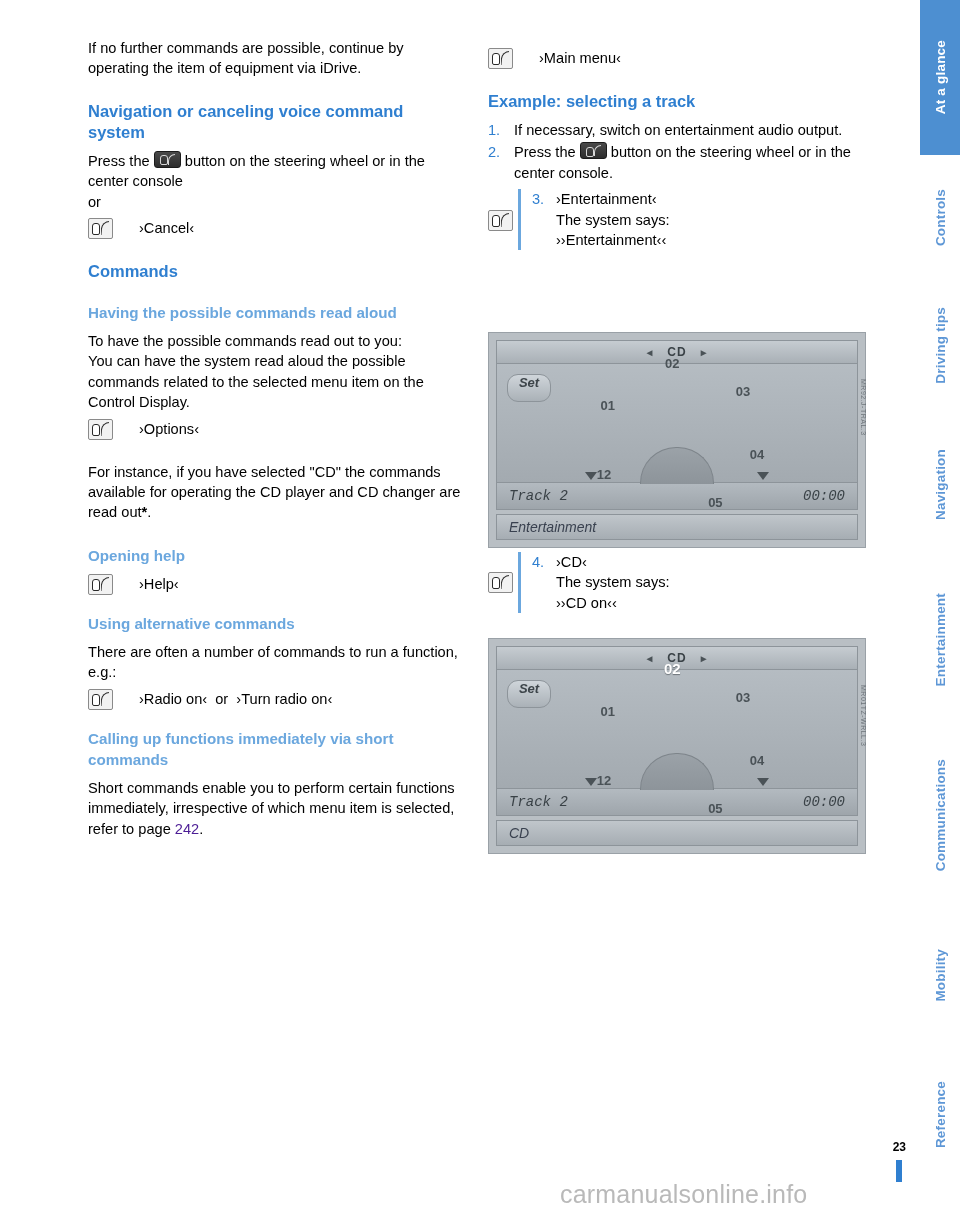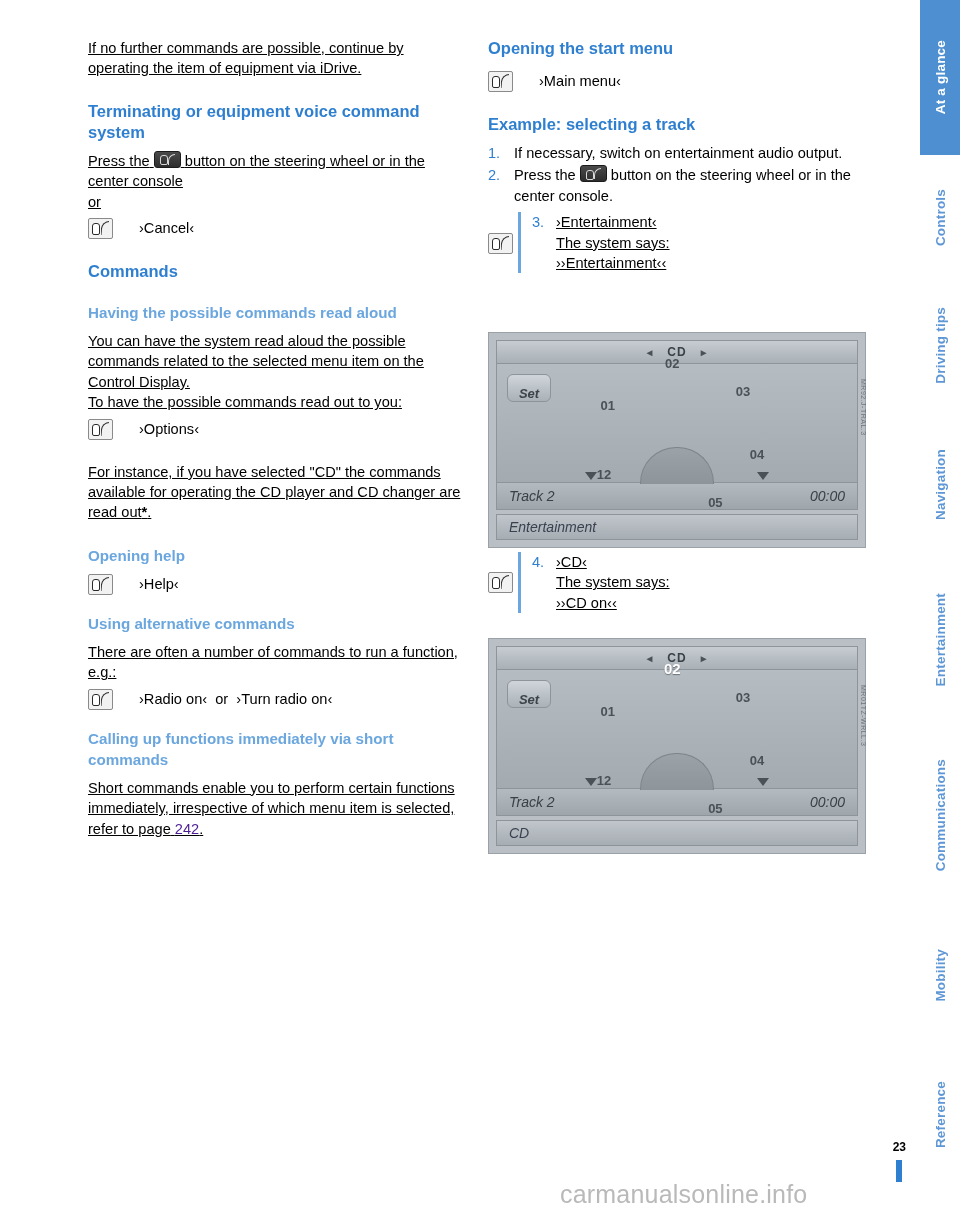--- a/index.html
+++ b/index.html
@@ -71,21 +71,20 @@
     color: #6ba7de;
     font-size: 15.2px;
     font-weight: bold;
     margin: 0 0 2px 0;
     line-height: 21px;
   }
   p {
     margin: 0;
     font-size: 14.6px;
     line-height: 20.4px;
-    text-decoration: underline;
   }
   .sp6 { height: 6px; }
   .sp10 { height: 10px; }
   .sp18 { height: 18px; }
   .sp22 { height: 22px; }
 
   
   .vicon {
     display: inline-block;
     width: 23px; height: 19px;
@@ -225,25 +224,25 @@
     height: 118px;
     position: relative;
     background: linear-gradient(#b5bcc2, #a3aab0);
   }
   .setbtn {
     position: absolute;
     left: 10px; top: 10px;
     width: 42px; height: 26px;
     background: linear-gradient(#cfd5da, #aab1b7);
     border: 1px solid #8d949a;
-    border-radius: 6px;
+    border-radius: 11px;
     color: #3d454a;
     font-size: 13px;
     font-weight: bold;
-    display: flex; align-items: flex-end; justify-content: center;
+    display: flex; align-items: flex-start; justify-content: center;
     font-style: italic;
   }
   .dial {
     position: absolute;
     left: 50%; top: 16px;
     transform: translateX(-50%);
     width: 196px; height: 104px;
   }
   .dial .hub {
     position: absolute;
@@ -275,20 +274,21 @@
     height: 26px;
     background: linear-gradient(#b3bac0, #9ea5ab);
     border-top: 1px solid #8d949a;
     display: flex;
     align-items: center;
     justify-content: space-between;
     padding: 0 12px;
     font-size: 14px;
     font-style: italic;
     color: #394146;
+    font-family: Liberation Mono, monospace;
   }
   .fig-bottom {
     margin-top: 4px;
     height: 24px;
     background: linear-gradient(#c0c6cb, #a6adb3);
     border: 1px solid #8d949a;
     display: flex;
     align-items: center;
     padding: 0 12px;
     font-size: 14px;
@@ -330,41 +330,41 @@
 </head>
 <body>
 
 <div class="page">
 
   <div class="col col-left">
 
     <p>If no further commands are possible, continue by operating the item of equipment via iDrive.</p>
 
     <div class="sp22"></div>
-    <h2 class="blue">Terminating or equipment voice command system</h2>
+    <h2 class="blue">Navigation or canceling voice command system</h2>
 
     <div class="sp6"></div>
     <p><span>Press the</span> <span class="swbtn"></span> <span>button on the steering wheel or in the center console</span></p>
     <p>or</p>
 
     <div class="sp6"></div>
     <div class="cmdline">
       <span class="vicon"></span>
       <span class="cmdtext">›Cancel‹</span>
     </div>
 
     <div class="sp22"></div>
     <h2 class="blue">Commands</h2>
 
     <div class="sp18"></div>
     <h3 class="lightblue">Having the possible commands read aloud</h3>
 
     <div class="sp6"></div>
+    <p>To have the possible commands read out to you:</p>
     <p>You can have the system read aloud the possible commands related to the selected menu item on the Control Display.</p>
-    <p>To have the possible commands read out to you:</p>
 
     <div class="sp6"></div>
     <div class="cmdline">
       <span class="vicon"></span>
       <span class="cmdtext">›Options‹</span>
     </div>
 
     <div class="sp22"></div>
     <p><span>For instance, if you have selected "CD" the commands available for operating the CD player and CD changer are read out</span><b>*</b><span>.</span></p>
 
@@ -391,21 +391,20 @@
 
     <div class="sp18"></div>
     <h3 class="lightblue">Calling up functions immediately via short commands</h3>
 
     <div class="sp6"></div>
     <p><span>Short commands enable you to perform certain functions immediately, irrespective of which menu item is selected, refer to page</span> <span class="pageref">242</span><span>.</span></p>
   </div>
 
   <div class="col col-right">
 
-    <h2 class="blue">Opening the start menu</h2>
 
     <div class="sp10"></div>
     <div class="cmdline">
       <span class="vicon"></span>
       <span class="cmdtext">›Main menu‹</span>
     </div>
 
     <div class="sp22"></div>
     <h2 class="blue">Example: selecting a track</h2>
 

